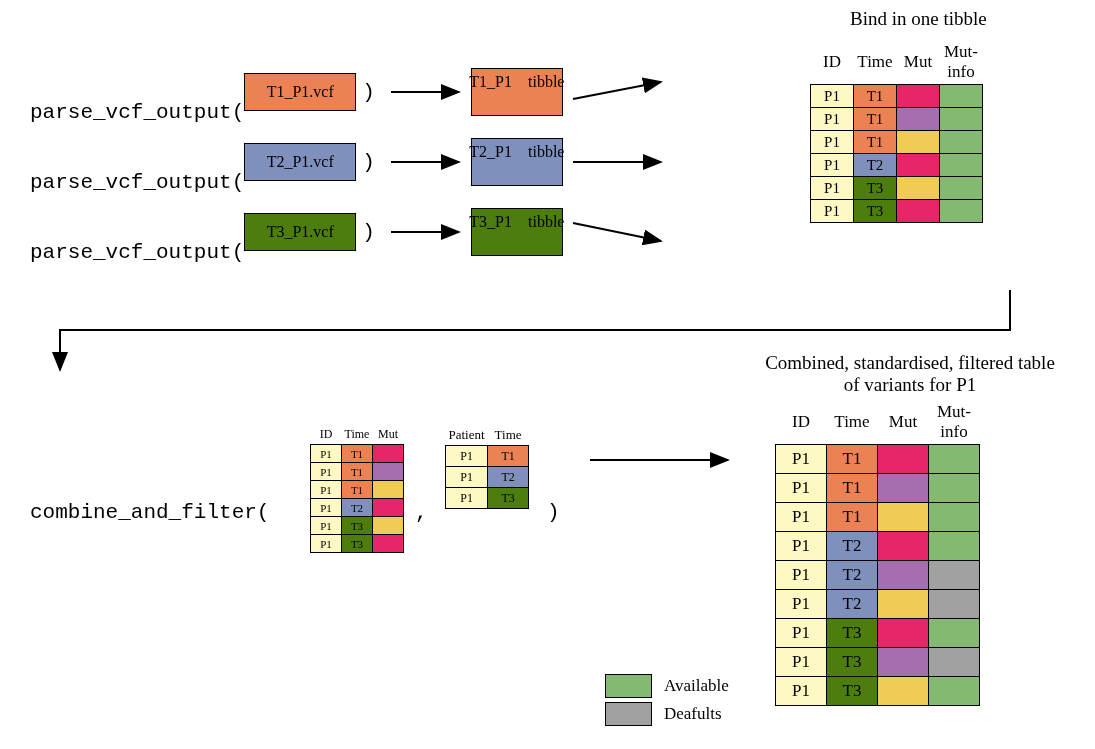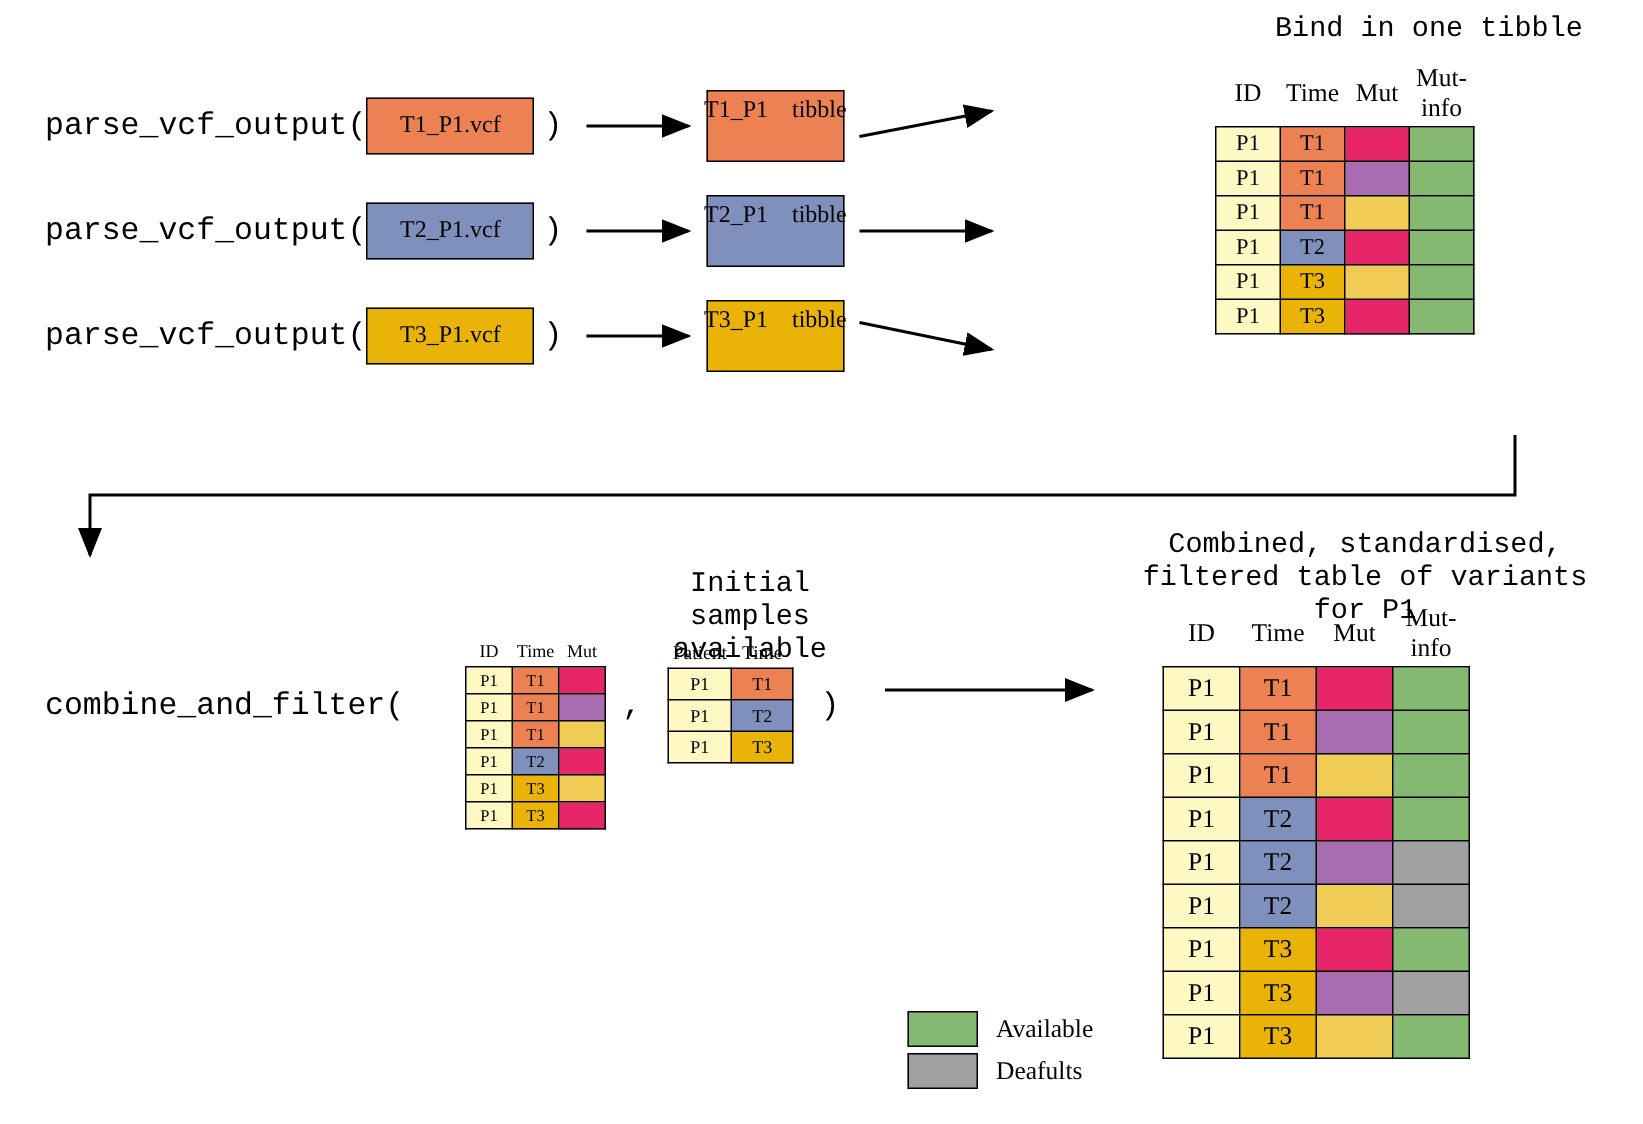--- a/index.html
+++ b/index.html
@@ -4,32 +4,32 @@
 <style>
   body {
     margin: 0;
     padding: 30px;
     font-family: Georgia, 'Times New Roman', serif;
     background: #fff;
     color: #000;
     width: 1095px;
     box-sizing: border-box;
   }
-  .mono { font-family: 'Courier New', monospace; font-size: 21px; }
-  .serif { font-family: Liberation Mono, monospace; font-size: 19px; }
+  .mono { font-family: 'Courier New', monospace; font-size: 21px; margin-top: 41px; }
+  .serif { font-family: Liberation Serif, serif; font-size: 19px; }
   .box {
     border: 1.5px solid #000;
     padding: 4px 10px;
     text-align: center;
     font-size: 16px;
     box-sizing: border-box;
   }
   .c-orange { background: #ec8254; }
   .c-blue   { background: #8090bc; }
-  .c-teal   { background: #eab308; }
+  .c-teal   { background: #4d7c0f; }
   .c-pink   { background: #e62668; }
   .c-purple { background: #a86db0; }
   .c-yellow { background: #f0cb56; }
   .c-green  { background: #85b972; }
   .c-grey   { background: #a0a0a0; }
   .c-off    { background: #fef9c3; }
 
   .topsection { position: relative; height: 260px; }
   .funcline { position: absolute; display: flex; align-items: center; }
   .vcfbox { width: 112px; height: 38px; line-height: 28px; font-size: 16px; }
@@ -219,21 +219,20 @@
             <td class="c-off">P1</td>
             <td class="c-teal">T3</td>
             <td class="c-pink"></td>
           </tr>
         </tbody>
       </table>
   </div>
 
   <div style="position:absolute; top:70px; left:385px;" class="mono">,</div>
 
-  <div style="position:absolute; top:-12px; left:400px; width:140px; text-align:center;" class="serif">Initial samples available</div>
   <div style="position:absolute; top:35px; left:415px;">
     <table class="tbl samp-tbl" id="sampTable">
         <tbody>
           <tr>
             <th>Patient</th>
             <th>Time</th>
           </tr>
           <tr>
             <td class="c-off">P1</td>
             <td class="c-orange">T1</td>

